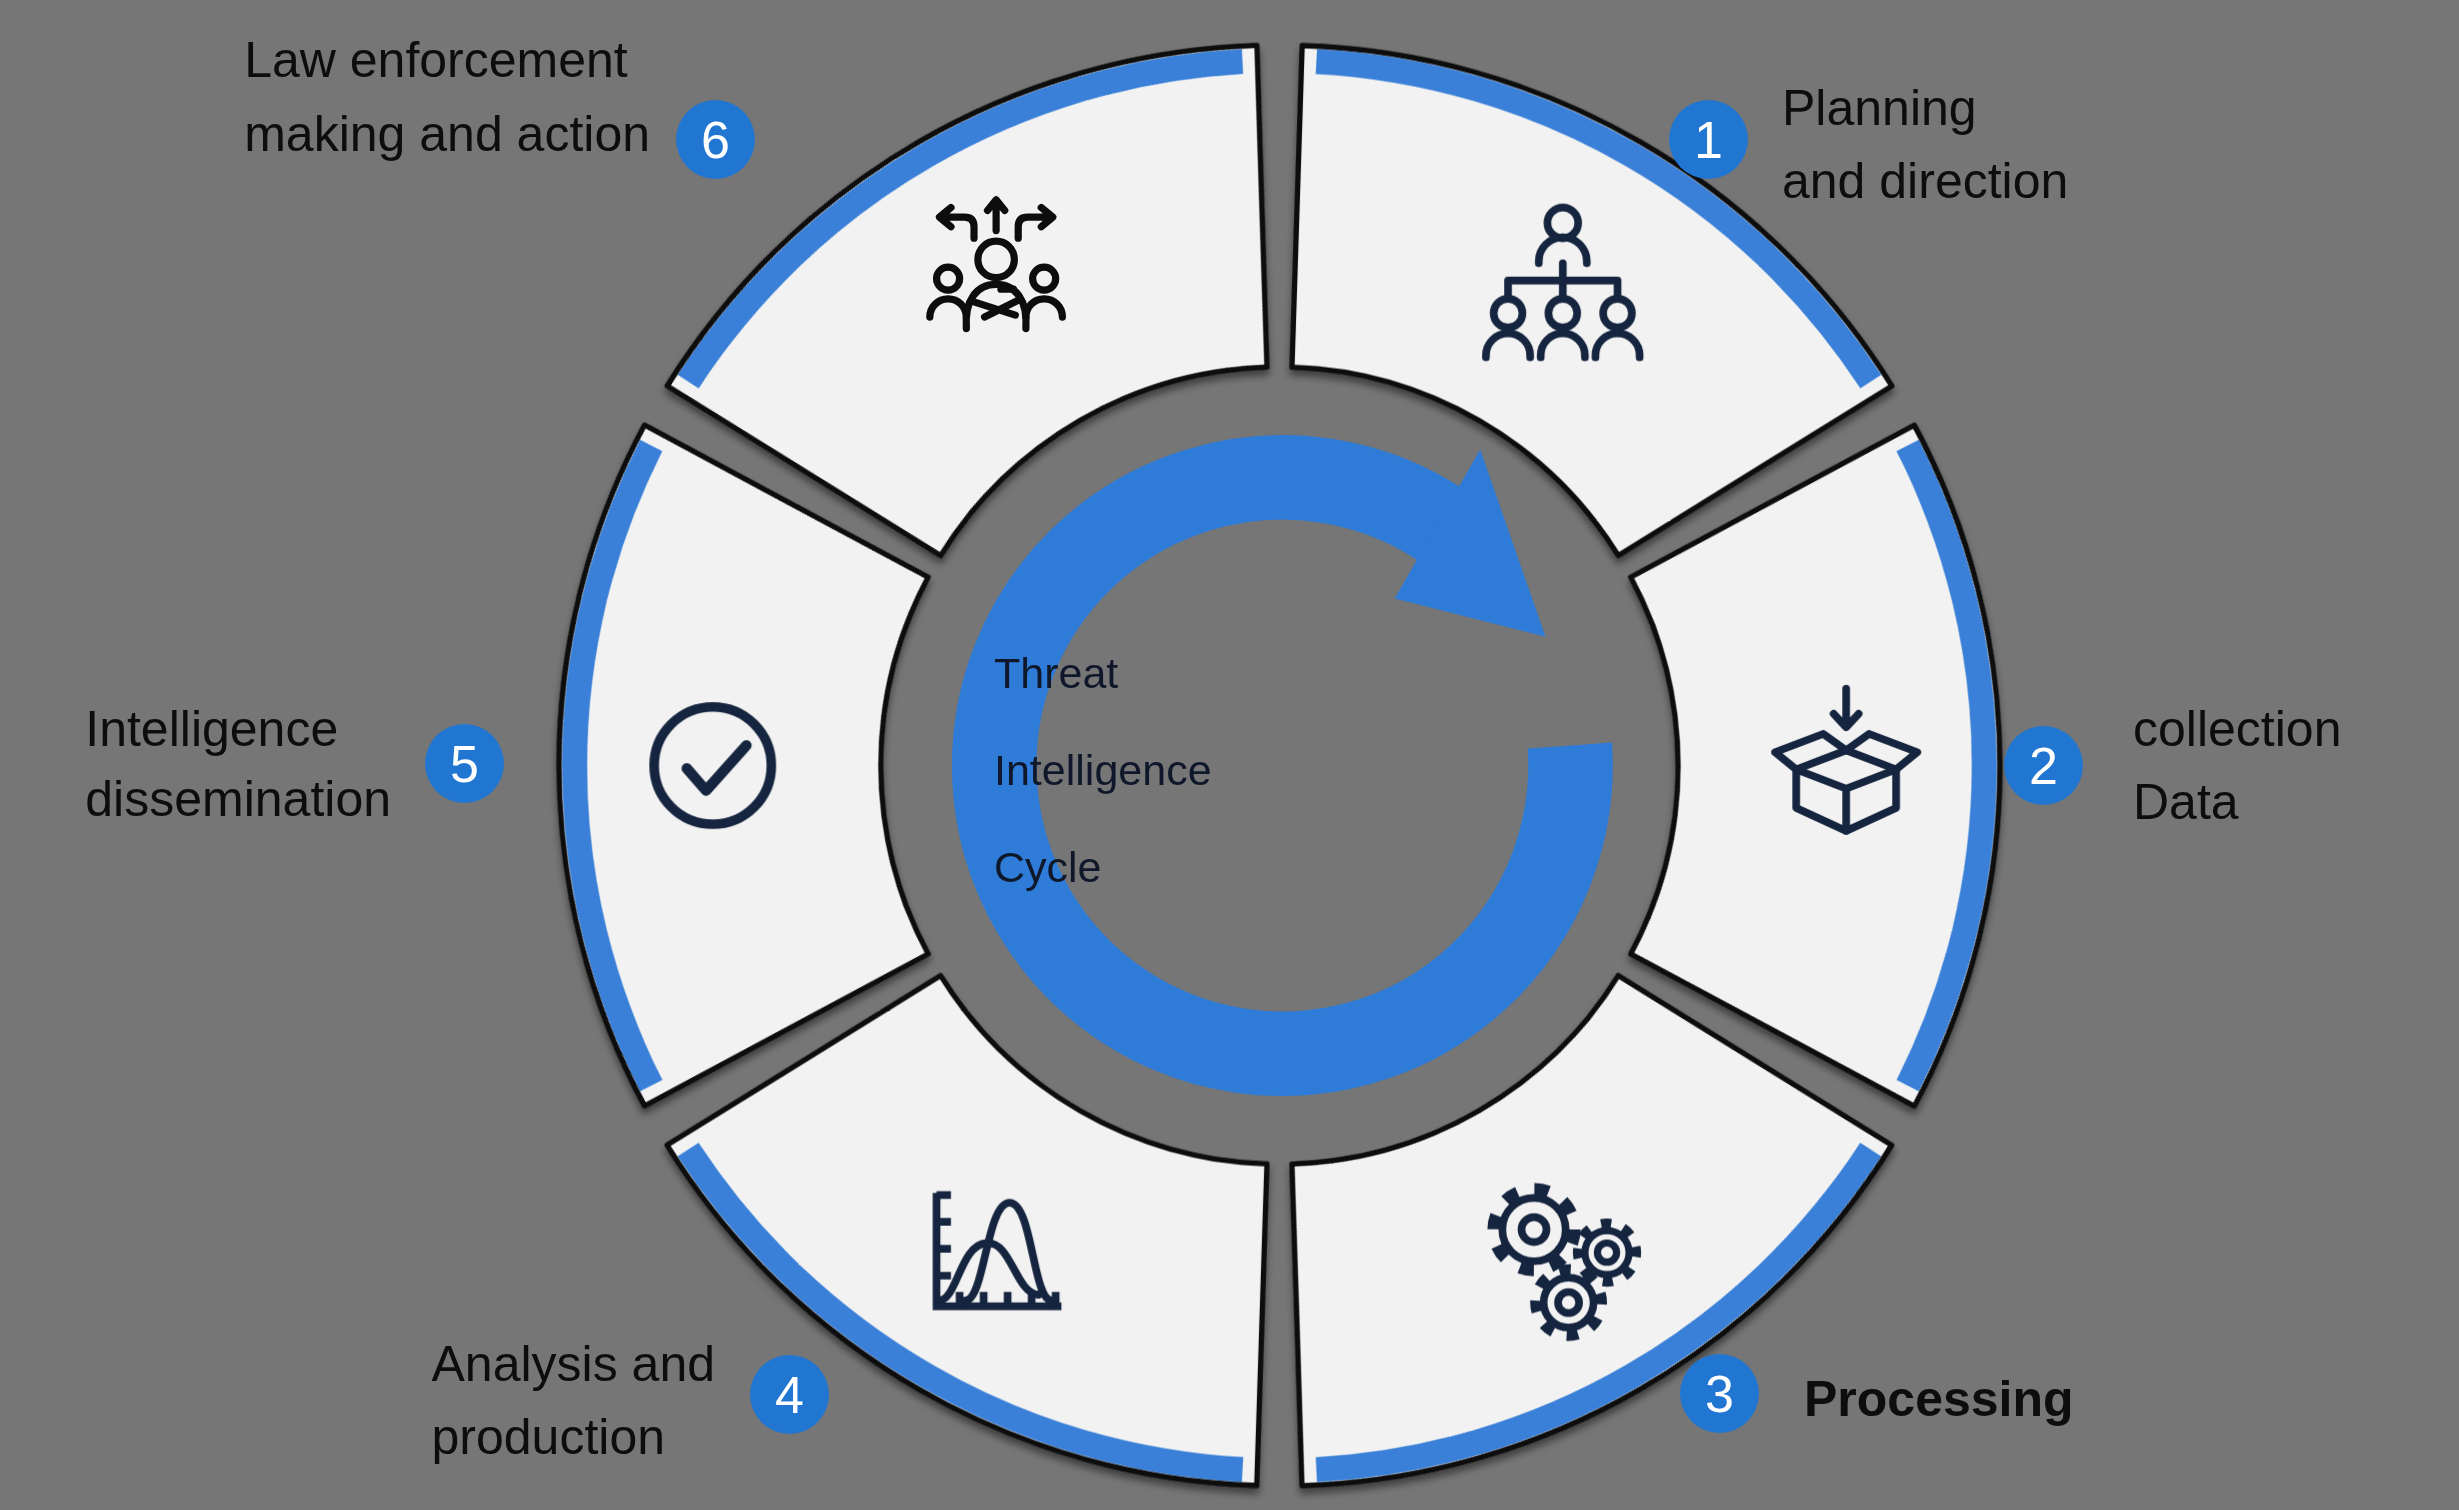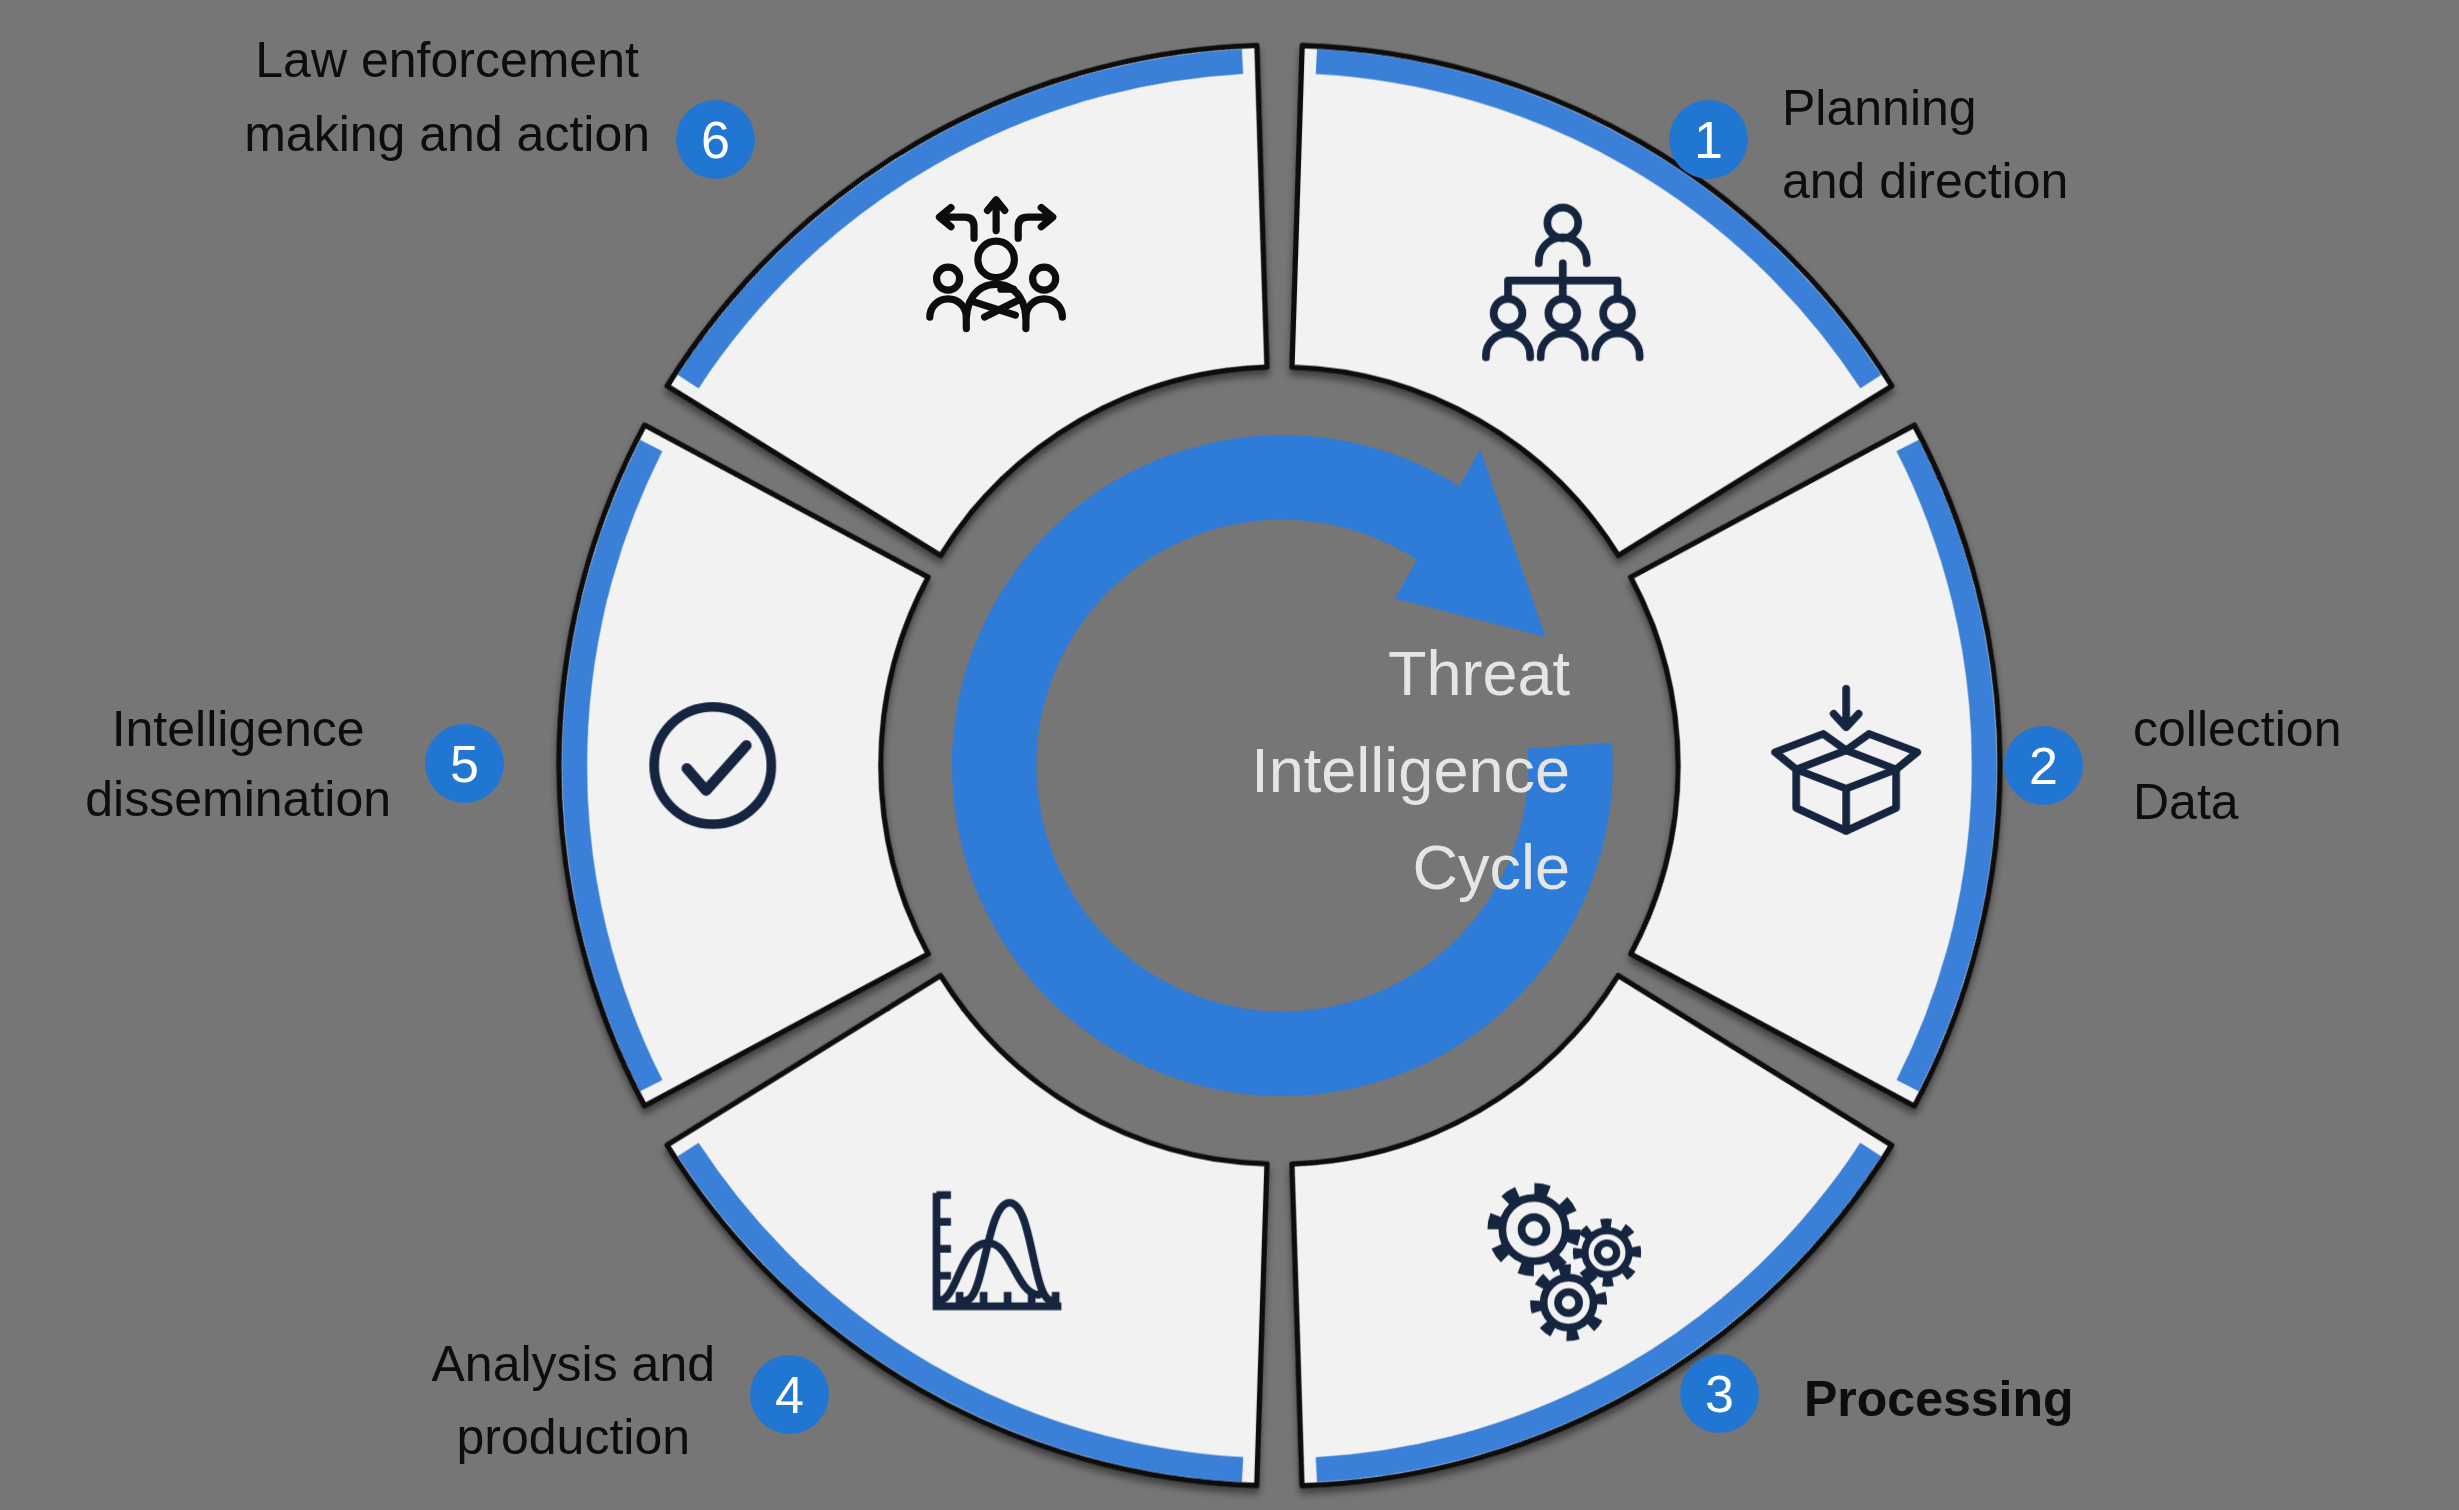--- a/index.html
+++ b/index.html
@@ -11,21 +11,21 @@
     overflow:hidden;
   }
   .wheel{position:absolute;left:0;top:0;}
   .step-label{
     position:absolute;
     color:#0d0d0d;
     font-size:50px;
     line-height:73px;
     white-space:nowrap;
   }
-  .align-right{text-align:center;}
+  .align-right{text-align:left;}
   .label-1{left:1782px;top:72px;}
   .label-2{left:2133px;top:693px;}
   .label-3{left:1804px;top:1363px;font-weight:bold;}
   .label-4{right:1744px;top:1328px;}
   .label-5{right:2068px;top:694px;line-height:70px;}
   .label-6{right:1809px;top:23px;line-height:74px;}
   .badge{
     position:absolute;
     width:79px;height:79px;
     border-radius:50%;
@@ -36,23 +36,23 @@
   }
   .badge-1{left:1669px;top:100px;}
   .badge-2{left:2004px;top:726px;}
   .badge-3{left:1680px;top:1354px;}
   .badge-4{left:750px;top:1355px;}
   .badge-5{left:425px;top:724px;}
   .badge-6{left:676px;top:100px;}
   .center-title{
     position:absolute;
     left:994px;top:625px;width:576px;
-    text-align:right;
-    color:#e5e5e5;
-    font-size:63px;
+    text-align:left;
+    color:#0f172a;
+    font-size:43px;
     line-height:97px;
   }
 </style>
 </head>
 <body>
 
 <div class="canvas">
 
   <svg class="wheel" width="2459" height="1510" viewBox="0 0 2560 1572">
     <defs>

